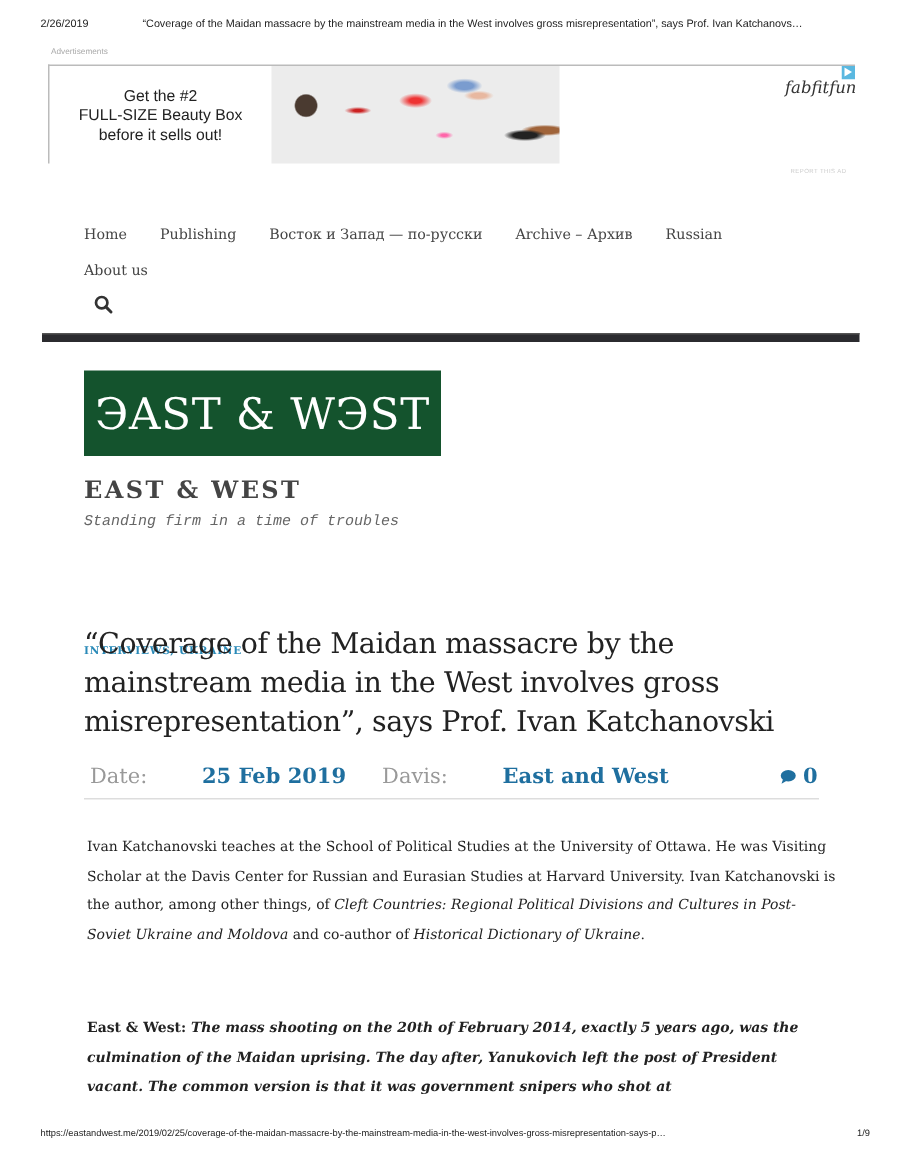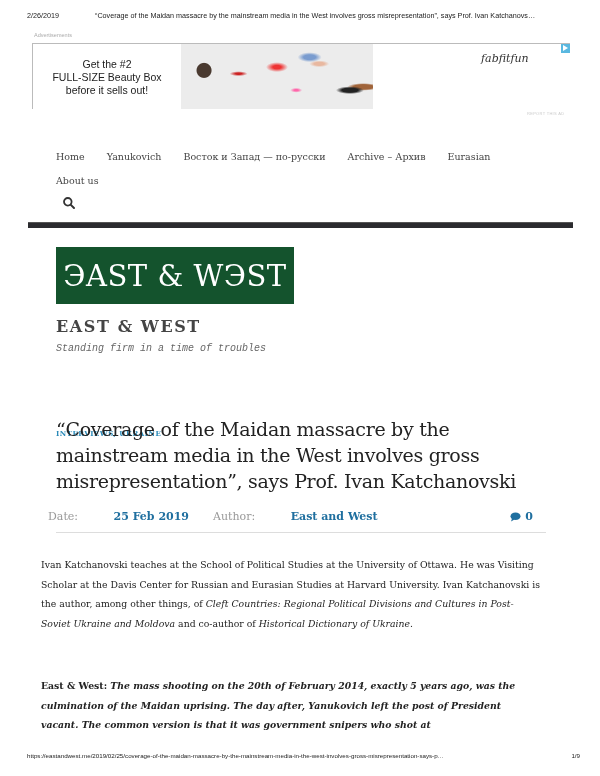--- a/index.html
+++ b/index.html
@@ -21,49 +21,49 @@
       radial-gradient(ellipse at 50% 35%, #e33 0 4px, transparent 11px),
       radial-gradient(ellipse at 60% 70%, #f6a 0 2px, transparent 6px),
       radial-gradient(ellipse at 67% 20%, #7a9ccf 0 6px, transparent 12px),
       radial-gradient(ellipse at 72% 30%, #e8b8a0 0 5px, transparent 10px),
       radial-gradient(ellipse at 88% 70%, #222 0 8px, transparent 14px),
       radial-gradient(ellipse at 95% 65%, #a0643a 0 10px, transparent 16px),
       #ececec; }
   .ad-offer { position: absolute; left: 340px; top: 8px; width: 110px; text-align: center; font-family: "Liberation Sans", sans-serif; font-weight: bold; color: #111; }
   .ad-offer .l1 { font-size: 8.5px; line-height: 11px; }
   .ad-offer .code { font-size: 16px; line-height: 20px; letter-spacing: 1px; }
-  .ad-brand { position: absolute; left: 448px; top: 8px; width: 90px; text-align: left; font-family: "DejaVu Serif", serif; font-size: 11px; color: #333; font-style: italic; }
+  .ad-brand { position: absolute; left: 448px; top: 8px; width: 90px; text-align: right; font-family: "DejaVu Serif", serif; font-size: 11px; color: #333; font-style: italic; }
   .ad-cta { position: absolute; left: 433px; top: 32px; width: 96px; height: 24px; background: #ffee00; font-family: "Liberation Sans", sans-serif; font-weight: bold; font-size: 8px; color: #111; display: flex; align-items: center; justify-content: center; letter-spacing: 0.3px; }
   .ad-choices { position: absolute; right: 0; top: 0; width: 9px; height: 9px; background: #5ab8e0; clip-path: polygon(0 0, 100% 0, 100% 100%, 0 100%); }
   .ad-choices::after { content: ""; position: absolute; left: 2px; top: 1px; width: 0; height: 0; border-left: 5px solid #fff; border-top: 3.5px solid transparent; border-bottom: 3.5px solid transparent; }
   .report-ad { position: absolute; top: 111px; left: 527px; font-family: "Liberation Sans", sans-serif; font-size: 4px; color: #ccc; letter-spacing: 0.3px; }
 
   .nav { position: absolute; top: 138px; left: 56px; width: 500px; font-family: "DejaVu Serif", serif; font-size: 9.5px; color: #444; }
   .nav-row { display: flex; height: 12px; align-items: center; margin-top: 12px; }
   .nav-row a { text-decoration: none; color: #444; margin-right: 22px; white-space: nowrap; }
   .nav-row2 { position: absolute; top: 24px; left: 0; }
   .search-btn { position: absolute; top: 195px; left: 62px; width: 14px; height: 14px; }
 
   .dark-bar { position: absolute; top: 222px; left: 28px; width: 545px; height: 6px; background: #2b2b2f; border-top: 1px solid #555; }
 
   .logo-banner { position: absolute; top: 247px; left: 56px; width: 238px; height: 57px; background: #14532d; display: flex; align-items: center; justify-content: center; color: #fff; font-family: "DejaVu Serif", serif; font-size: 29px; letter-spacing: 0.5px; }
   .site-title { position: absolute; top: 317px; left: 56px; font-family: "DejaVu Serif", serif; font-weight: bold; font-size: 16px; letter-spacing: 1.6px; color: #444; }
   .site-tagline { position: absolute; top: 343px; left: 56px; font-family: Liberation Mono, monospace; font-style: italic; font-size: 10px; color: #666; }
 
   .cats { position: absolute; top: 396px; left: 56px; font-family: "DejaVu Serif", serif; font-weight: bold; font-size: 7px; letter-spacing: 0.5px; color: #2a8ab8; margin-top: 33px; }
   .article-title { position: absolute; top: 416px; left: 56px; width: 500px; font-family: "DejaVu Serif", serif; font-size: 19px; line-height: 26px; color: #222; letter-spacing: -0.3px; }
 
-  .meta { position: absolute; top: 510px; left: 48px; width: 485px; font-family: "DejaVu Serif", serif; font-size: 11px; display: flex; align-items: center; gap: 16px; }
+  .meta { position: absolute; top: 510px; left: 60px; width: 485px; font-family: "DejaVu Serif", serif; font-size: 14px; display: flex; align-items: center; gap: 16px; }
   .meta .lbl { color: #999; }
   .meta .val { color: #1f6f9f; font-weight: bold; margin-right: 8px; }
   .meta .comments { margin-left: auto; display: flex; align-items: center; color: #1f6f9f; font-weight: bold; }
   .meta .comments svg { margin-right: 4px; }
   .meta-rule { position: absolute; top: 532px; left: 56px; width: 490px; height: 1px; background: #ddd; }
 
-  .body-text { position: absolute; left: 41px; width: 500px; font-family: "DejaVu Serif", serif; font-size: 9.3px; line-height: 19.6px; color: #222; }
+  .body-text { position: absolute; left: 58px; width: 500px; font-family: "DejaVu Serif", serif; font-size: 9.3px; line-height: 19.6px; color: #222; }
   .p1 { top: 555px; }
   .p2 { top: 676px; font-weight: bold; }
   .p2 em { font-style: italic; }
   .body-text em { font-style: italic; }
 
   .print-footer { position: absolute; top: 752px; left: 27px; right: 20px; font-family: "Liberation Sans", sans-serif; font-size: 6.2px; color: #222; display: flex; white-space: nowrap; }
   .print-footer .url { overflow: hidden; text-overflow: ellipsis; flex: 1; }
   .print-footer .page { margin-left: 16px; }
 </style>
 </head>
@@ -86,24 +86,24 @@
   </div>
   <div class="ad-photo"></div>
   <div class="ad-brand">fabfitfun</div>
   <div class="ad-choices"></div>
 </div>
 <div class="report-ad">REPORT THIS AD</div>
 
 <nav class="nav">
   <div class="nav-row">
     <a>Home</a>
-    <a>Yanukovich</a>
+    <a>Publishing</a>
     <a>Восток и Запад — по-русски</a>
     <a>Archive – Архив</a>
-    <a>Eurasian</a>
+    <a>Russian</a>
   </div>
   <div class="nav-row nav-row2">
     <a>About us</a>
   </div>
 </nav>
 
 <div class="search-btn">
   <svg width="14" height="14" viewBox="0 0 14 14">
     <circle cx="5.8" cy="5.8" r="3.8" fill="none" stroke="#333" stroke-width="1.8"></circle>
     <line x1="8.6" y1="8.6" x2="12" y2="12" stroke="#333" stroke-width="2" stroke-linecap="round"></line>
@@ -117,21 +117,21 @@
 </div>
 <div class="site-title">EAST &amp; WEST</div>
 <div class="site-tagline">Standing firm in a time of troubles</div>
 
 <div class="cats">INTERVIEWS, UKRAINE</div>
 <h1 class="article-title" style="font-weight:normal;">“Coverage of the Maidan massacre by the mainstream media in the West involves gross misrepresentation”, says Prof. Ivan Katchanovski</h1>
 
 <div class="meta">
   <span class="lbl">Date:</span>&nbsp;
   <span class="val">25 Feb 2019</span>
-  <span class="lbl">Author:</span>&nbsp;
+  <span class="lbl">Davis:</span>&nbsp;
   <span class="val">East and West</span>
   <span class="comments">
     <svg width="11" height="10" viewBox="0 0 11 10">
       <ellipse cx="5.5" cy="4.2" rx="5" ry="3.8" fill="#1f6f9f"></ellipse>
       <path d="M2 6.5 L1 9.5 L4.5 7.5 Z" fill="#1f6f9f"></path>
     </svg>
     <span>0</span>
   </span>
 </div>
 <div class="meta-rule"></div>

